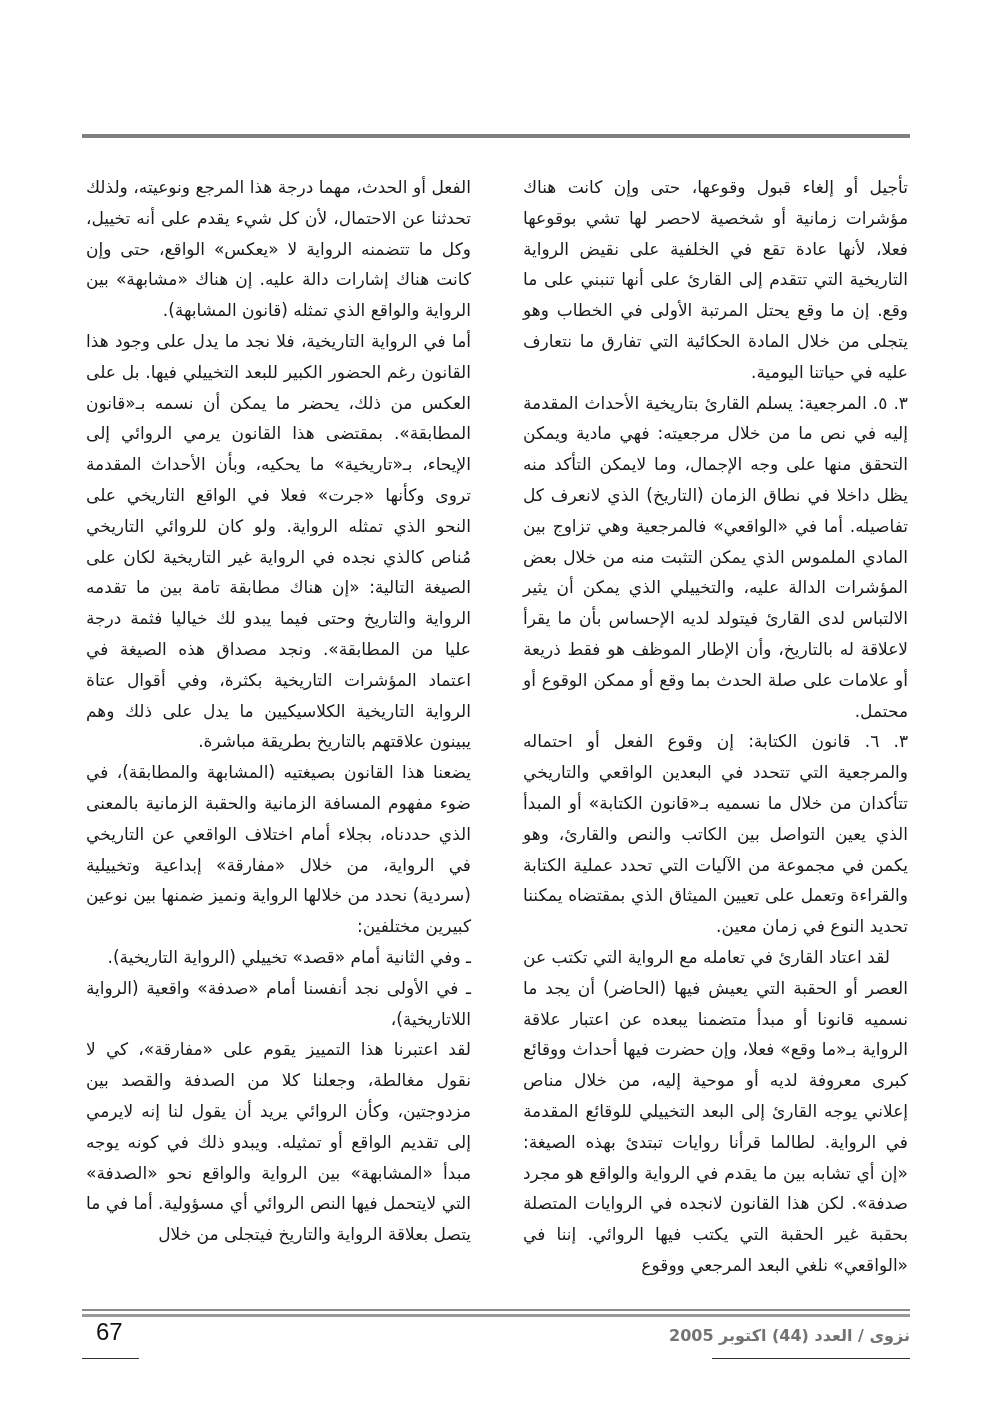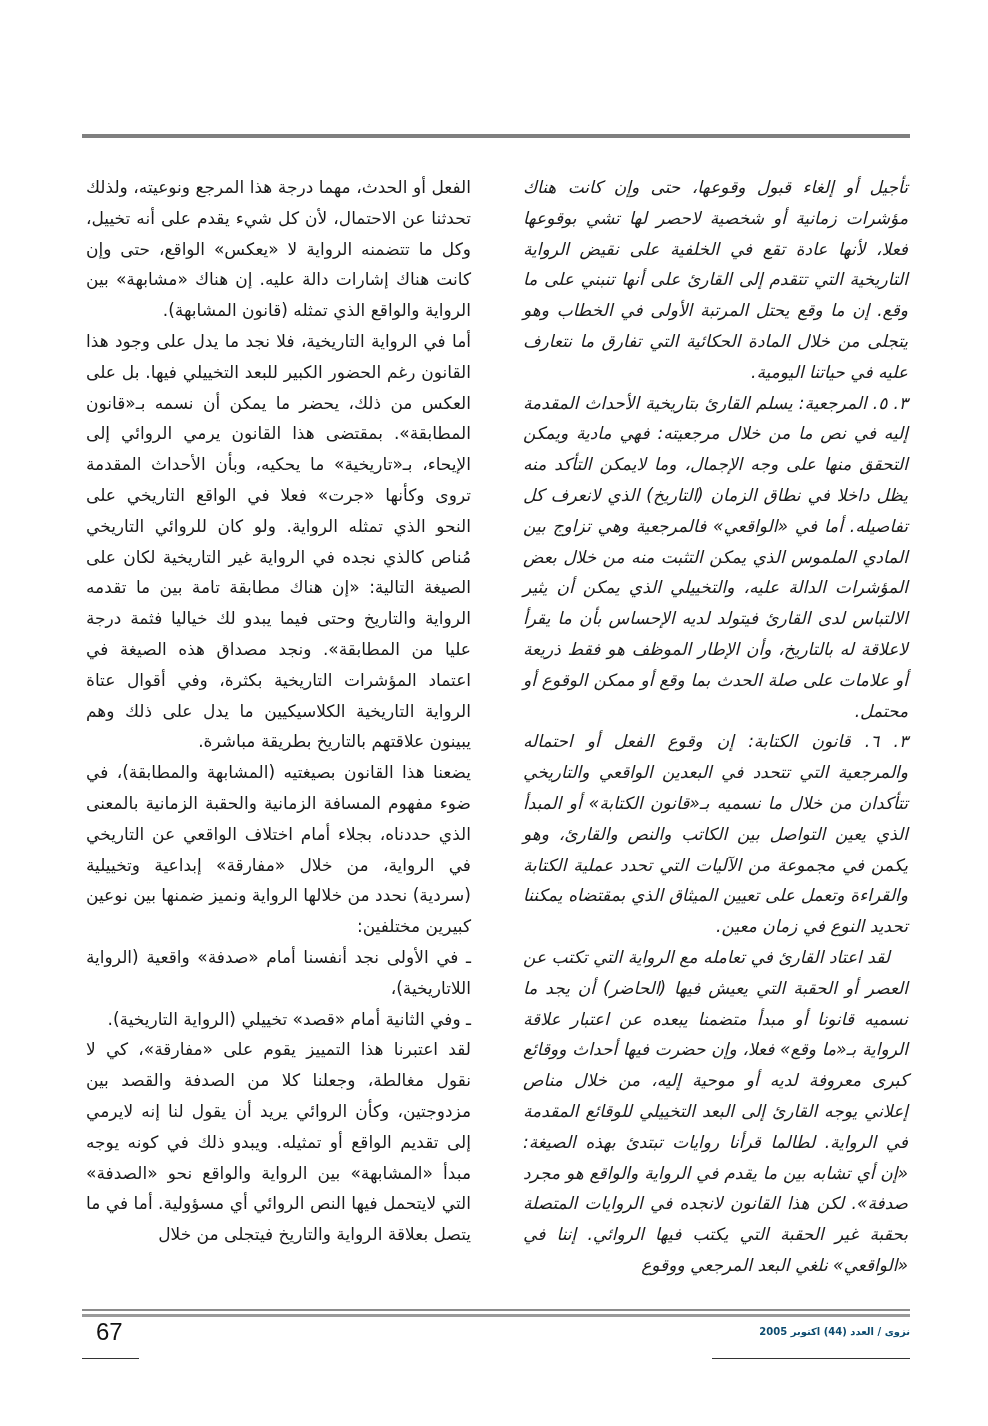--- a/index.html
+++ b/index.html
@@ -8,32 +8,32 @@
     .header-rule { position: absolute; left: 82px; top: 134px; width: 828px; height: 4px; background: #7f7f7f; }
     .col {
       position: absolute; top: 172px; width: 385px;
       direction: rtl; text-align: justify; text-align-last: right;
       font-family: "DejaVu Sans", sans-serif;
       font-size: 17px; line-height: 30.8px; color: #1a1a1a;
       letter-spacing: 0;
     }
     .col p { margin: 0; }
     .col p.indent { text-indent: 18px; }
-    .col-right { left: 523px; font-style: italic; }
+    .col-right { left: 523px; }
     .col-left { left: 86px; }
     .footer-rule-a { position: absolute; left: 82px; top: 1309px; width: 828px; height: 2px; background: #8a8a8a; }
     .footer-rule-b { position: absolute; left: 82px; top: 1314px; width: 828px; height: 3px; background: #9a9a9a; }
     .page-number {
       position: absolute; left: 96px; top: 1318px;
       font-family: "Liberation Sans", sans-serif; font-size: 24px; color: #111;
     }
     .page-number-rule { position: absolute; left: 82px; top: 1358px; width: 57px; height: 1px; background: #333; }
     .footer-meta {
       position: absolute; right: 78px; top: 1326px; direction: rtl;
-      font-family: "DejaVu Sans", sans-serif; font-weight: bold; font-size: 10px; color: #0c4a6e;
+      font-family: "DejaVu Sans", sans-serif; font-weight: bold; font-size: 16px; color: #737373;
       white-space: nowrap;
     }
     .footer-meta-rule { position: absolute; left: 712px; top: 1358px; width: 198px; height: 1px; background: #333; }
   </style>
 </head>
 <body>
 
 <div class="page">
   <div class="header-rule"></div>
 
@@ -41,22 +41,22 @@
     <p>تأجيل أو إلغاء قبول وقوعها، حتى وإن كانت هناك مؤشرات زمانية أو شخصية لاحصر لها تشي بوقوعها فعلا، لأنها عادة تقع في الخلفية على نقيض الرواية التاريخية التي تتقدم إلى القارئ على أنها تنبني على ما وقع. إن ما وقع يحتل المرتبة الأولى في الخطاب وهو يتجلى من خلال المادة الحكائية التي تفارق ما نتعارف عليه في حياتنا اليومية.</p>
     <p>٣. ٥. المرجعية: يسلم القارئ بتاريخية الأحداث المقدمة إليه في نص ما من خلال مرجعيته: فهي مادية ويمكن التحقق منها على وجه الإجمال، وما لايمكن التأكد منه يظل داخلا في نطاق الزمان (التاريخ) الذي لانعرف كل تفاصيله. أما في «الواقعي» فالمرجعية وهي تزاوج بين المادي الملموس الذي يمكن التثبت منه من خلال بعض المؤشرات الدالة عليه، والتخييلي الذي يمكن أن يثير الالتباس لدى القارئ فيتولد لديه الإحساس بأن ما يقرأ لاعلاقة له بالتاريخ، وأن الإطار الموظف هو فقط ذريعة أو علامات على صلة الحدث بما وقع أو ممكن الوقوع أو محتمل.</p>
     <p>٣. ٦. قانون الكتابة: إن وقوع الفعل أو احتماله والمرجعية التي تتحدد في البعدين الواقعي والتاريخي تتأكدان من خلال ما نسميه بـ«قانون الكتابة» أو المبدأ الذي يعين التواصل بين الكاتب والنص والقارئ، وهو يكمن في مجموعة من الآليات التي تحدد عملية الكتابة والقراءة وتعمل على تعيين الميثاق الذي بمقتضاه يمكننا تحديد النوع في زمان معين.</p>
     <p class="indent">لقد اعتاد القارئ في تعامله مع الرواية التي تكتب عن العصر أو الحقبة التي يعيش فيها (الحاضر) أن يجد ما نسميه قانونا أو مبدأ متضمنا يبعده عن اعتبار علاقة الرواية بـ«ما وقع» فعلا، وإن حضرت فيها أحداث ووقائع كبرى معروفة لديه أو موحية إليه، من خلال مناص إعلاني يوجه القارئ إلى البعد التخييلي للوقائع المقدمة في الرواية. لطالما قرأنا روايات تبتدئ بهذه الصيغة: «إن أي تشابه بين ما يقدم في الرواية والواقع هو مجرد صدفة». لكن هذا القانون لانجده في الروايات المتصلة بحقبة غير الحقبة التي يكتب فيها الروائي. إننا في «الواقعي» نلغي البعد المرجعي ووقوع</p>
   </div>
 
   <div class="col col-left">
     <p>الفعل أو الحدث، مهما درجة هذا المرجع ونوعيته، ولذلك تحدثنا عن الاحتمال، لأن كل شيء يقدم على أنه تخييل، وكل ما تتضمنه الرواية لا «يعكس» الواقع، حتى وإن كانت هناك إشارات دالة عليه. إن هناك «مشابهة» بين الرواية والواقع الذي تمثله (قانون المشابهة).</p>
     <p>أما في الرواية التاريخية، فلا نجد ما يدل على وجود هذا القانون رغم الحضور الكبير للبعد التخييلي فيها. بل على العكس من ذلك، يحضر ما يمكن أن نسمه بـ«قانون المطابقة». بمقتضى هذا القانون يرمي الروائي إلى الإيحاء، بـ«تاريخية» ما يحكيه، وبأن الأحداث المقدمة تروى وكأنها «جرت» فعلا في الواقع التاريخي على النحو الذي تمثله الرواية. ولو كان للروائي التاريخي مُناص كالذي نجده في الرواية غير التاريخية لكان على الصيغة التالية: «إن هناك مطابقة تامة بين ما تقدمه الرواية والتاريخ وحتى فيما يبدو لك خياليا فثمة درجة عليا من المطابقة». ونجد مصداق هذه الصيغة في اعتماد المؤشرات التاريخية بكثرة، وفي أقوال عتاة الرواية التاريخية الكلاسيكيين ما يدل على ذلك وهم يبينون علاقتهم بالتاريخ بطريقة مباشرة.</p>
     <p>يضعنا هذا القانون بصيغتيه (المشابهة والمطابقة)، في ضوء مفهوم المسافة الزمانية والحقبة الزمانية بالمعنى الذي حددناه، بجلاء أمام اختلاف الواقعي عن التاريخي في الرواية، من خلال «مفارقة» إبداعية وتخييلية (سردية) نحدد من خلالها الرواية ونميز ضمنها بين نوعين كبيرين مختلفين:</p>
+    <p>ـ وفي الثانية أمام «قصد» تخييلي (الرواية التاريخية).</p>
     <p>ـ في الأولى نجد أنفسنا أمام «صدفة» واقعية (الرواية اللاتاريخية)،</p>
-    <p>ـ وفي الثانية أمام «قصد» تخييلي (الرواية التاريخية).</p>
     <p>لقد اعتبرنا هذا التمييز يقوم على «مفارقة»، كي لا نقول مغالطة، وجعلنا كلا من الصدفة والقصد بين مزدوجتين، وكأن الروائي يريد أن يقول لنا إنه لايرمي إلى تقديم الواقع أو تمثيله. ويبدو ذلك في كونه يوجه مبدأ «المشابهة» بين الرواية والواقع نحو «الصدفة» التي لايتحمل فيها النص الروائي أي مسؤولية. أما في ما يتصل بعلاقة الرواية والتاريخ فيتجلى من خلال</p>
   </div>
 
   <div class="footer-rule-a"></div>
   <div class="footer-rule-b"></div>
   <div class="page-number">67</div>
   <div class="page-number-rule"></div>
   <div class="footer-meta">نزوى / العدد (44) اكتوبر 2005</div>
   <div class="footer-meta-rule"></div>
 </div>

